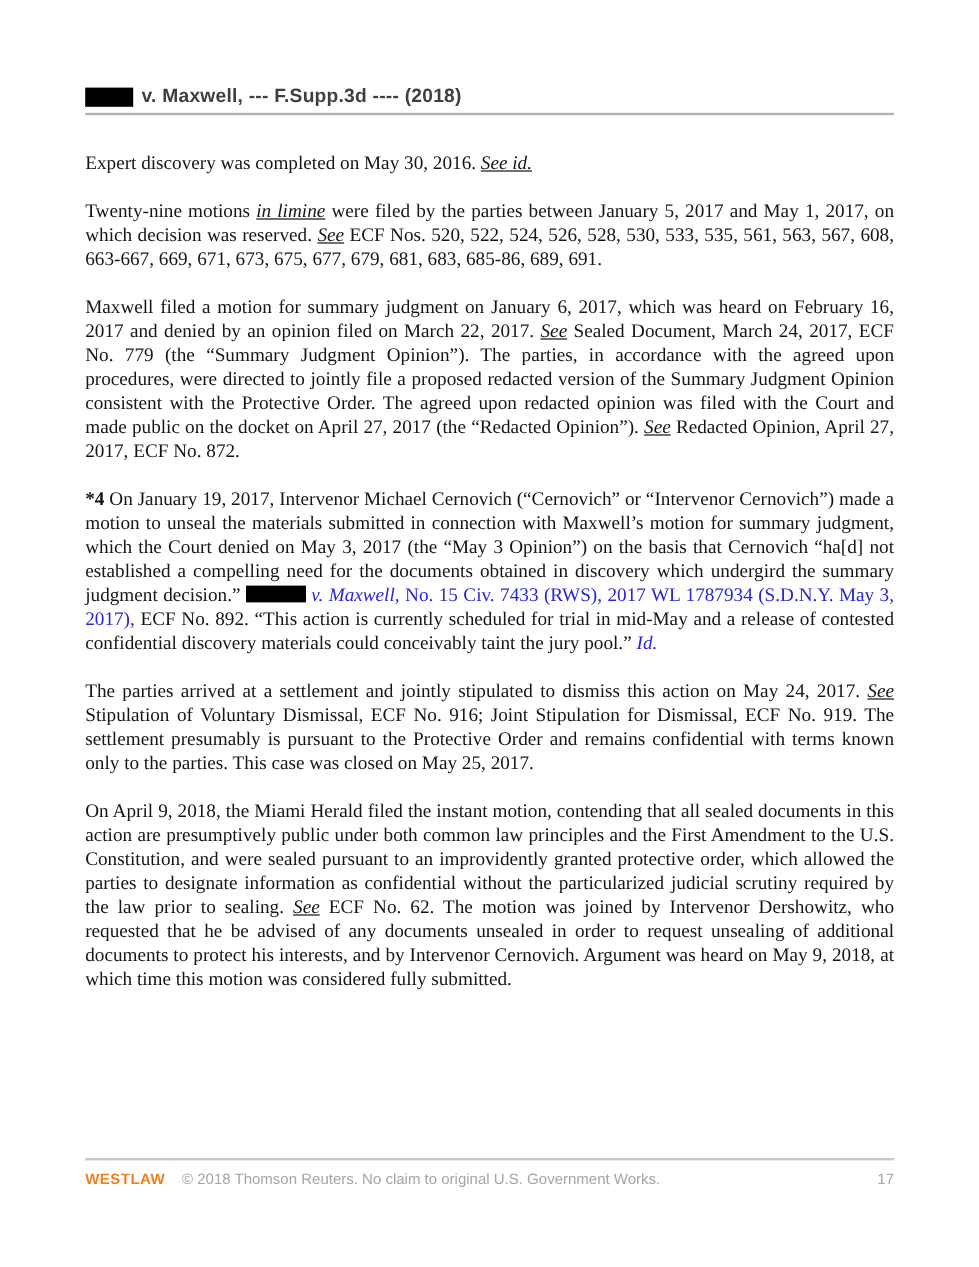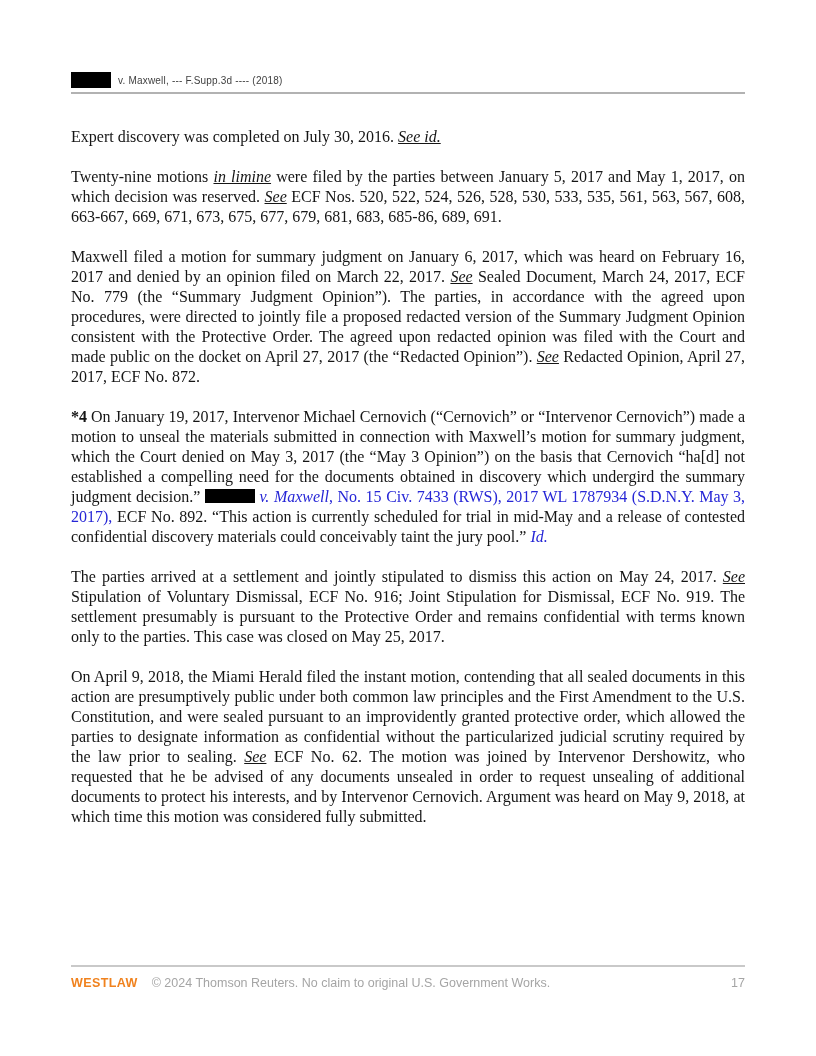--- a/index.html
+++ b/index.html
@@ -27,21 +27,21 @@
   .header-line{
     display:flex;align-items:center;gap:7px;
     padding-bottom:4px;
     border-bottom:2px solid var(--rule-gray);
   }
   .header-redaction{
     width:40px;height:16px;background:#000;flex:0 0 auto;
   }
   .header-citation{
     font-family:"Liberation Sans",sans-serif;
-    font-size:10px;font-weight:normal;
+    font-size:16px;font-weight:bold;
     color:var(--header-gray);
     letter-spacing:.2px;
     white-space:nowrap;
   }
   
   .content{
     position:absolute;left:71px;top:127px;width:674px;
   }
   p.para{
     font-family:"Liberation Serif","DejaVu Serif",serif;
@@ -84,27 +84,27 @@
 <div class="page">
 
   <div class="header">
     <div class="header-line">
       <div class="header-redaction"></div>
       <div class="header-citation">v. Maxwell, --- F.Supp.3d ---- (2018)</div>
     </div>
   </div>
 
   <div class="content">
-    <p class="para"><span class="run normal">Expert discovery was completed on July 30, 2016. </span><span class="run italic">See id.</span></p>
+    <p class="para"><span class="run normal">Expert discovery was completed on May 30, 2016. </span><span class="run italic">See id.</span></p>
     <p class="para"><span class="run normal">Twenty-nine motions </span><span class="run italic">in limine</span><span class="run normal"> were filed by the parties between January 5, 2017 and May 1, 2017, on which decision was reserved. </span><span class="run italic">See</span><span class="run normal"> ECF Nos. 520, 522, 524, 526, 528, 530, 533, 535, 561, 563, 567, 608, 663-667, 669, 671, 673, 675, 677, 679, 681, 683, 685-86, 689, 691.</span></p>
     <p class="para"><span class="run normal">Maxwell filed a motion for summary judgment on January 6, 2017, which was heard on February 16, 2017 and denied by an opinion filed on March 22, 2017. </span><span class="run italic">See</span><span class="run normal"> Sealed Document, March 24, 2017, ECF No. 779 (the “Summary Judgment Opinion”). The parties, in accordance with the agreed upon procedures, were directed to jointly file a proposed redacted version of the Summary Judgment Opinion consistent with the Protective Order. The agreed upon redacted opinion was filed with the Court and made public on the docket on April 27, 2017 (the “Redacted Opinion”). </span><span class="run italic">See</span><span class="run normal"> Redacted Opinion, April 27, 2017, ECF No. 872.</span></p>
     <p class="para"><span class="run bold">*4</span><span class="run normal"> On January 19, 2017, Intervenor Michael Cernovich (“Cernovich” or “Intervenor Cernovich”) made a motion to unseal the materials submitted in connection with Maxwell’s motion for summary judgment, which the Court denied on May 3, 2017 (the “May 3 Opinion”) on the basis that Cernovich “ha[d] not established a compelling need for the documents obtained in discovery which undergird the summary judgment decision.” </span><span class="run redaction"></span><span class="run normal"> </span><span class="run link-italic">v. Maxwell</span><span class="run link">, No. 15 Civ. 7433 (RWS), 2017 WL 1787934 (S.D.N.Y. May 3, 2017),</span><span class="run normal"> ECF No. 892. “This action is currently scheduled for trial in mid-May and a release of contested confidential discovery materials could conceivably taint the jury pool.” </span><span class="run link-italic">Id.</span></p>
     <p class="para"><span class="run normal">The parties arrived at a settlement and jointly stipulated to dismiss this action on May 24, 2017. </span><span class="run italic">See</span><span class="run normal"> Stipulation of Voluntary Dismissal, ECF No. 916; Joint Stipulation for Dismissal, ECF No. 919. The settlement presumably is pursuant to the Protective Order and remains confidential with terms known only to the parties. This case was closed on May 25, 2017.</span></p>
     <p class="para"><span class="run normal">On April 9, 2018, the Miami Herald filed the instant motion, contending that all sealed documents in this action are presumptively public under both common law principles and the First Amendment to the U.S. Constitution, and were sealed pursuant to an improvidently granted protective order, which allowed the parties to designate information as confidential without the particularized judicial scrutiny required by the law prior to sealing. </span><span class="run italic">See</span><span class="run normal"> ECF No. 62. The motion was joined by Intervenor Dershowitz, who requested that he be advised of any documents unsealed in order to request unsealing of additional documents to protect his interests, and by Intervenor Cernovich. Argument was heard on May 9, 2018, at which time this motion was considered fully submitted.</span></p>
   </div>
 
   <div class="footer">
     <span class="footer-brand">WESTLAW</span>
-    <span class="footer-copyright">© 2024 Thomson Reuters. No claim to original U.S. Government Works.</span>
+    <span class="footer-copyright">© 2018 Thomson Reuters. No claim to original U.S. Government Works.</span>
     <span class="footer-page-number">17</span>
   </div>
 
 </div>
 
 </body></html>

